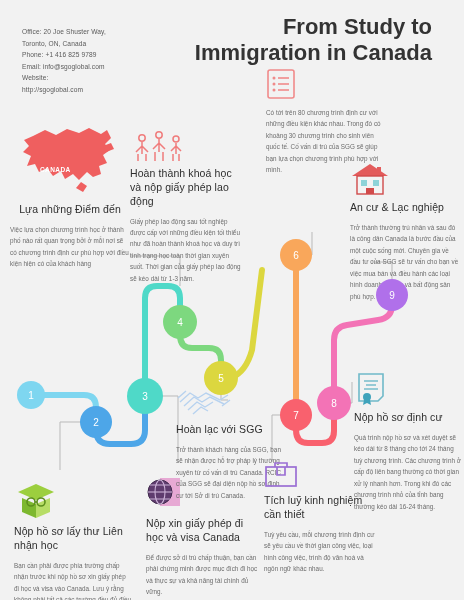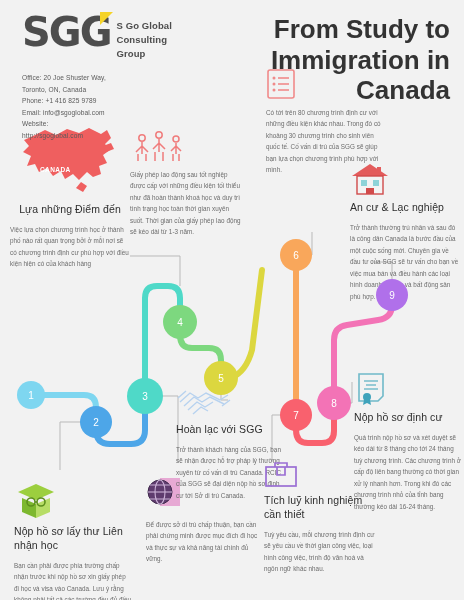--- a/index.html
+++ b/index.html
@@ -32,22 +32,22 @@
   }
   .logo-words {
     font-size:9.5px; font-weight:bold; color:#4d4d4d;
     line-height:1.45; padding-top:5px; letter-spacing:.1px;
   }
   .contact {
     margin-top:12px; font-size:6.6px; line-height:1.75; color:#5a5a5a;
     letter-spacing:.1px;
   }
   .title {
-    position:absolute; right:14px; top:14px; width:250px;
-    text-align:right; font-size:26px; line-height:1.18;
+    position:absolute; right:32px; top:14px; width:250px;
+    text-align:right; font-size:22px; line-height:1.18;
     font-weight:bold; color:#333; z-index:4;
     font-family:"Liberation Sans", sans-serif;
   }
 
   
   .step { position:absolute; z-index:3; }
   .step .icon { height:34px; display:flex; align-items:flex-end; }
   .step h3 {
     font-size:10.5px; font-weight:normal; color:#2e2e2e;
     line-height:1.32; margin-top:5px; letter-spacing:.1px;
@@ -100,31 +100,20 @@
       <path d="M180,286 L180,256 L130,256"></path>
       <path d="M221,378 L221,400 L228,400"></path>
       <path d="M296,255 L312,255 L312,232"></path>
       <path d="M296,415 L272,415 L272,462"></path>
       <path d="M334,403 L352,403 L352,382"></path>
       <path d="M392,295 L392,262 L372,262"></path>
     </g>
   </svg>
 
   <div class="logo-block">
-    <div class="logo-row">
-      <div class="logo-mark">
-        <span>SGG</span>
-        <span class="logo-flag"></span>
-      </div>
-      <div class="logo-words">
-        <div>S Go Global</div>
-        <div>Consulting</div>
-        <div>Group</div>
-      </div>
-    </div>
     <div class="contact">
       <div>Office: 20 Joe Shuster Way,</div>
       <div>Toronto, ON, Canada</div>
       <div>Phone: +1 416 825 9789</div>
       <div>Email: info@sgoglobal.com</div>
       <div>Website:</div>
       <div>http://sgoglobal.com</div>
     </div>
   </div>
 
@@ -165,34 +154,36 @@
       <svg width="40" height="36" viewBox="0 0 40 36" xmlns="http://www.w3.org/2000/svg">
         <path d="M14,2 L34,2 L34,30 L14,30 Z" fill="#e7a9d4"></path>
         <circle cx="14" cy="16" r="12" fill="#5f3b6e"></circle>
         <circle cx="14" cy="16" r="12" fill="none" stroke="#3f2a4c" stroke-width="1"></circle>
         <ellipse cx="14" cy="16" rx="5" ry="12" fill="none" stroke="#cdb3d8" stroke-width="1.1"></ellipse>
         <line x1="2" y1="16" x2="26" y2="16" stroke="#cdb3d8" stroke-width="1.1"></line>
         <line x1="4" y1="9" x2="24" y2="9" stroke="#cdb3d8" stroke-width="1"></line>
         <line x1="4" y1="23" x2="24" y2="23" stroke="#cdb3d8" stroke-width="1"></line>
       </svg>
     </div>
+    <h3>Nộp xin giấy phép đi học và visa Canada</h3>
     <p>Để được sở di trú chấp thuận, bạn cần phải chứng minh được mục đích đi học và thực sự và khả năng tài chính đủ vững.</p>
   </div>
 
   <div class="step" style="left:130px; top:130px; width:112px;">
     <div class="icon" style="height:32px;">
       <svg width="58" height="32" viewBox="0 0 58 32" xmlns="http://www.w3.org/2000/svg" stroke="#f07c7c" stroke-width="1.5" fill="none">
         <circle cx="12" cy="8" r="3.2"></circle>
           <path d="M12,12 L12,24 M12,16 L6,22 M12,16 L18,22 M8,24 L8,31 M16,24 L16,31"></path>
         <circle cx="29" cy="5" r="3.2"></circle>
           <path d="M29,9 L29,22 M29,13 L23,19 M29,13 L35,19 M25,22 L25,31 M33,22 L33,31"></path>
         <circle cx="46" cy="9" r="3"></circle>
           <path d="M46,13 L46,24 M46,16 L41,21 M46,16 L51,21 M43,24 L43,31 M49,24 L49,31"></path>
       </svg>
     </div>
+    <h3>Hoàn thành khoá học và nộp giấy phép lao động</h3>
     <p>Giấy phép lao động sau tốt nghiệp được cấp với những điều kiện tối thiểu như đã hoàn thành khoá học và duy trì tình trạng học toàn thời gian xuyên suốt. Thời gian của giấy phép lao động sẽ kéo dài từ 1-3 năm.</p>
   </div>
 
   <div class="step" style="left:176px; top:384px; width:112px;">
     <div class="icon">
       <svg width="56" height="34" viewBox="0 0 56 34" xmlns="http://www.w3.org/2000/svg" stroke="#b7d2ef" stroke-width="1.4" fill="none">
         <path d="M4,18 L14,9 L22,14 L30,9 L44,16 L52,11"></path>
         <path d="M8,22 L18,13 L26,18 L34,13 L48,20"></path>
         <path d="M12,26 L21,18 L29,23 L37,18"></path>
         <path d="M17,30 L25,23 L32,27"></path>

